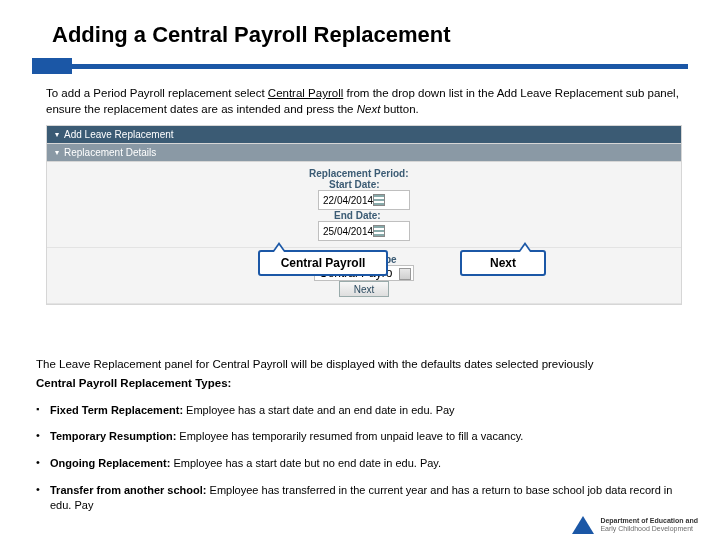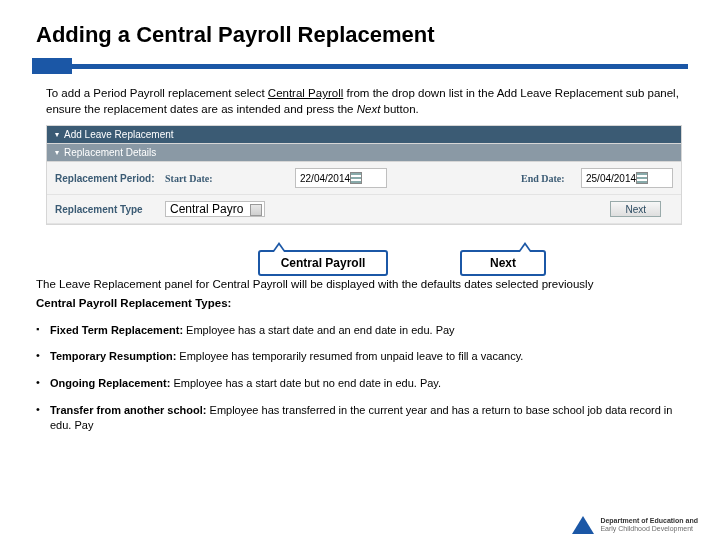--- a/index.html
+++ b/index.html
@@ -5,21 +5,21 @@
   * { box-sizing: border-box; margin: 0; padding: 0; }
   body {
     width: 720px; height: 540px;
     font-family: Arial, Helvetica, sans-serif;
     background: #fff; color: #000;
     position: relative; overflow: hidden;
     padding: 18px 32px 0 32px;
   }
   .title {
     font-size: 22px; font-weight: bold;
-    margin: 4px 0 10px 4px;
+    margin: 4px 0 10px 20px;
   }
   .accent-row {
     display: flex; align-items: stretch;
     margin-bottom: 12px;
   }
   .accent-block {
     width: 40px; height: 16px; background: #1b57a6;
   }
   .accent-line {
     flex: 1; height: 5px; background: #1b57a6; align-self: center;
@@ -43,23 +43,24 @@
     display: flex; align-items: center; gap: 5px;
     font-size: 10px;
   }
   .bar.sub { background: #8a99a5; }
   .tri { font-size: 8px; display:inline-block; }
   .formrow {
     display: flex; align-items: center;
     padding: 6px 8px;
     background: #f4f4f4;
     border-bottom: 1px solid #e3e3e3;
+    flex-direction: column;
   }
   .formrow .lbl { color: #3b5b74; font-weight: bold; width: 110px; }
-  .formrow .lbl2 { color: #3b5b74; font-weight: bold; width: 70px; font-family: Liberation Serif, serif; }
+  .formrow .lbl2 { color: #3b5b74; font-weight: bold; width: 70px; }
   .dateinput {
     display:inline-flex; align-items:center;
     border:1px solid #bfbfbf; background:#fff;
     height:20px; padding:0 2px 0 4px; font-size:10px;
     width:92px; 
   }
   .cal { width:12px; height:12px;
     background: repeating-linear-gradient(#8aa 0 2px,#fff 2px 4px);
     border:1px solid #888; }
   .sel {

